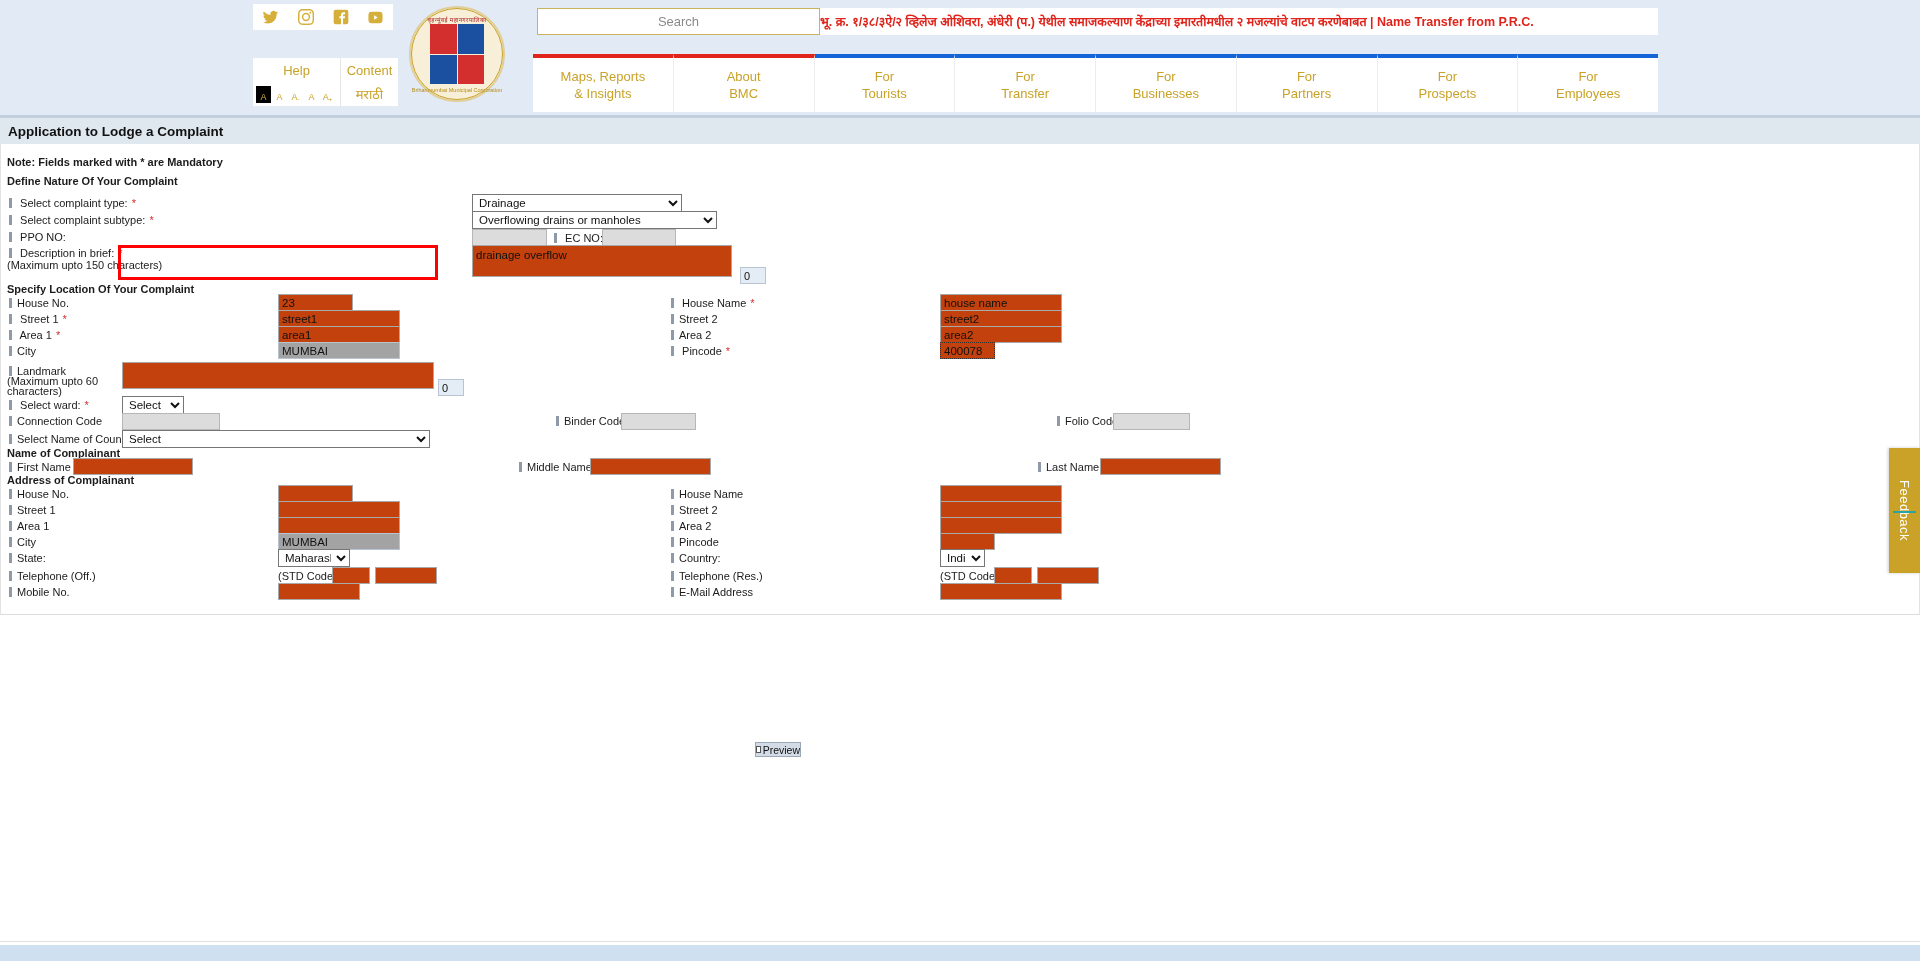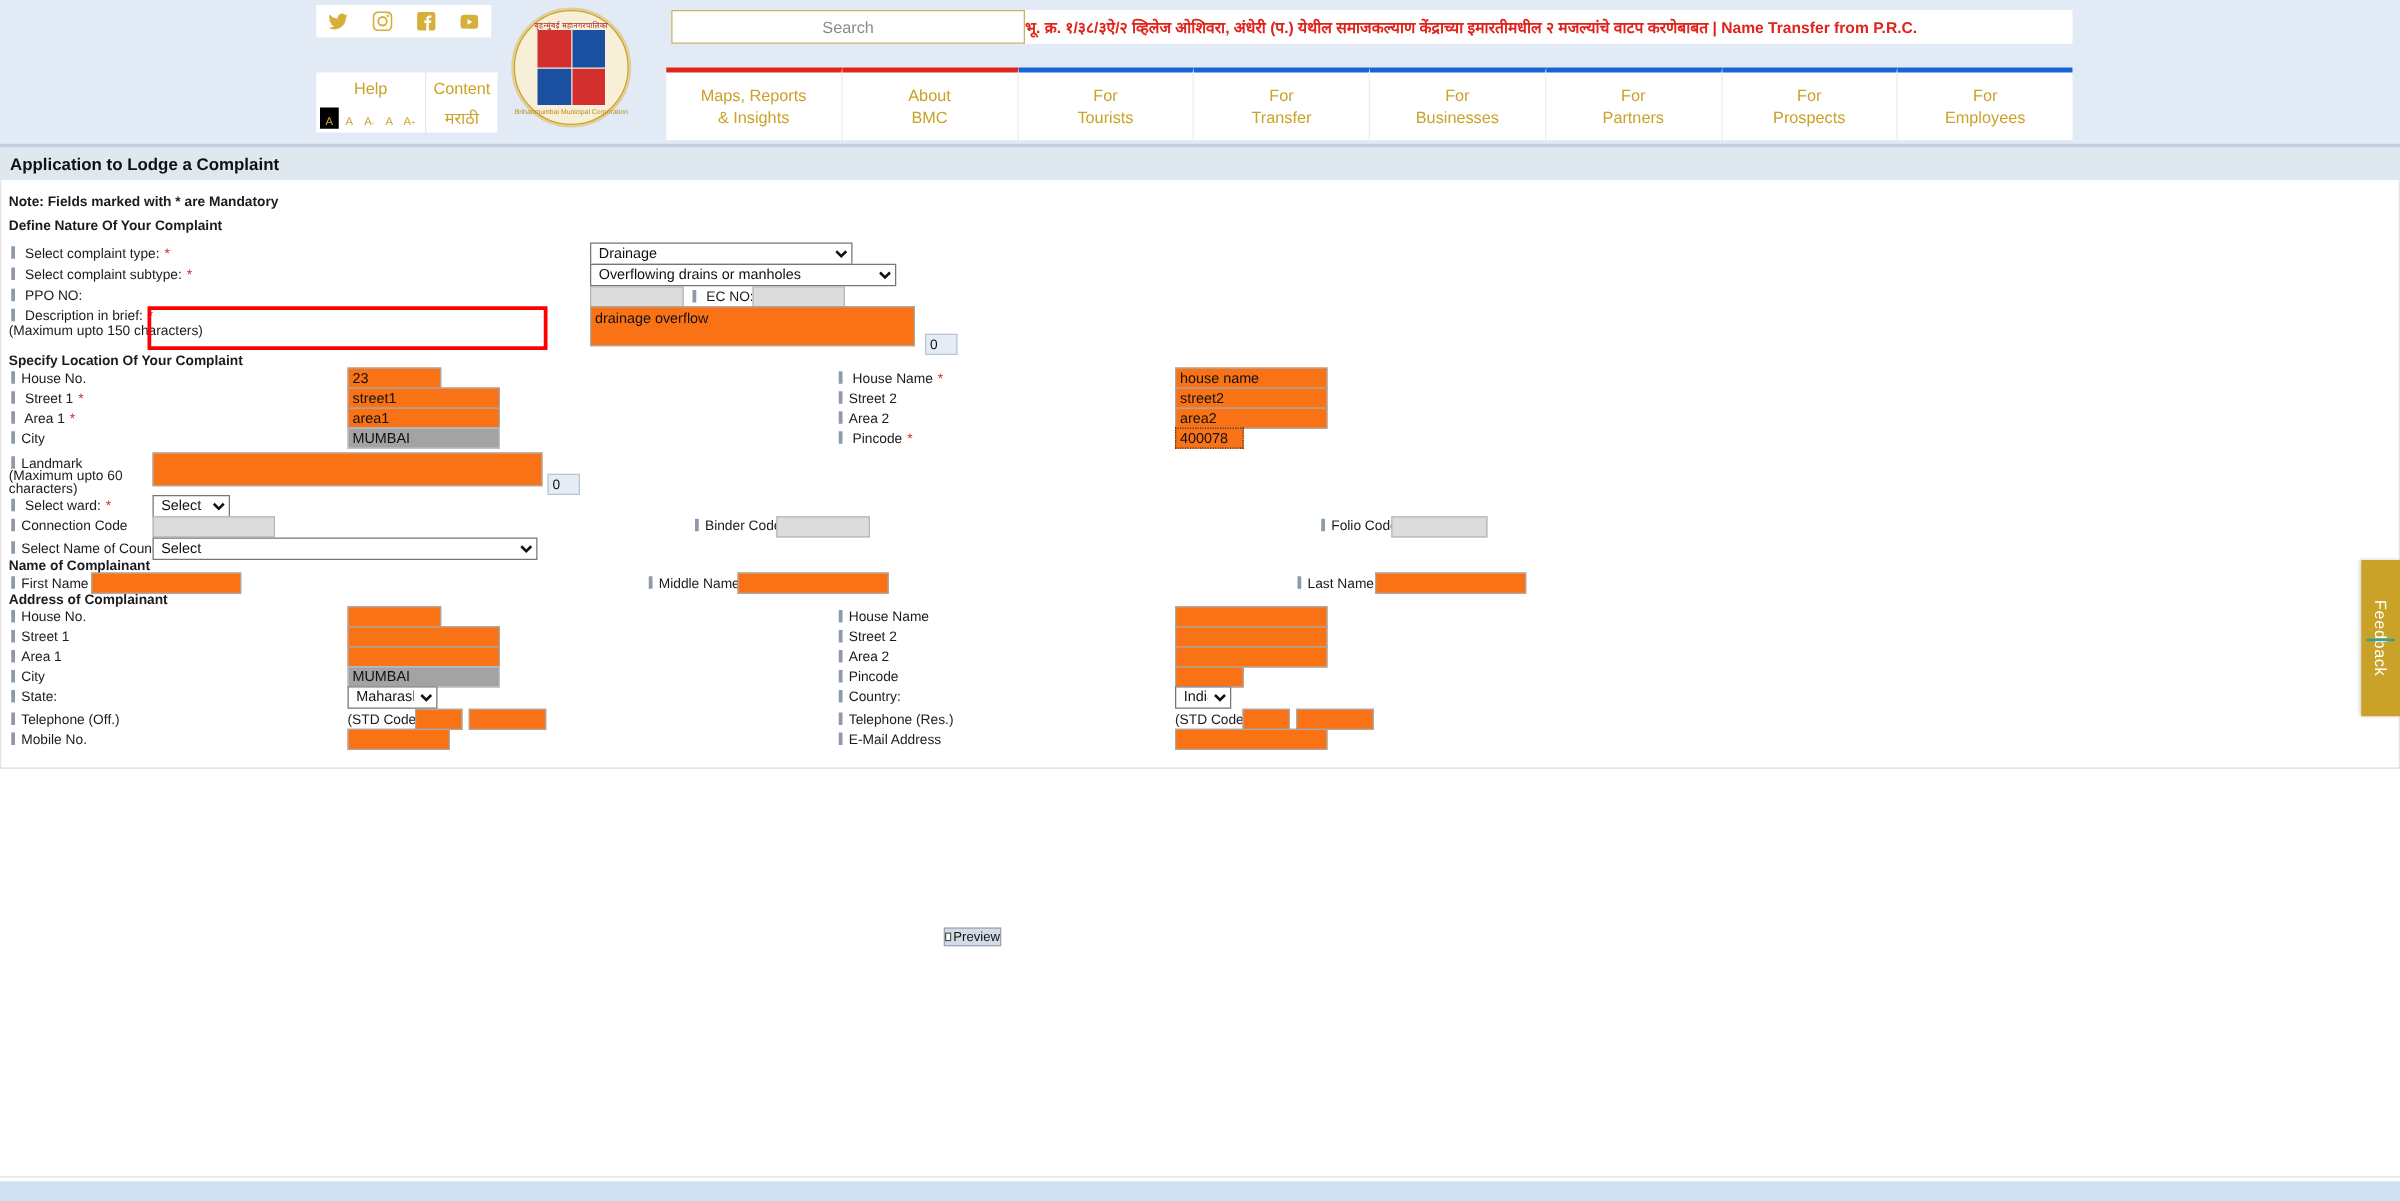--- a/index.html
+++ b/index.html
@@ -164,21 +164,21 @@
     vertical-align: -1px;
   }
   .star { color: #d32f2f; font-size: 11px; margin-left: 4px; }
 
   input.t, select.s, textarea.ta {
     position: absolute;
     font-family: "Liberation Sans", sans-serif;
     font-size: 11.5px;
     color: #111;
     border: 1px solid #a9a9a9;
-    background: #f97316;
+    background: #c2410c;
     padding: 1px 3px;
     height: 17px;
   }
   input.t.ro { background: #dcdcdc; border: 1px solid #b6b6b6; }
   input.t.city { background: #a3a3a3; border: 1px solid #b8c4d2; }
   input.t.focusdot { border: 1px dotted #333; }
   select.s {
     height: 18px;
     padding: 0 2px;
     background: #ffffff;

